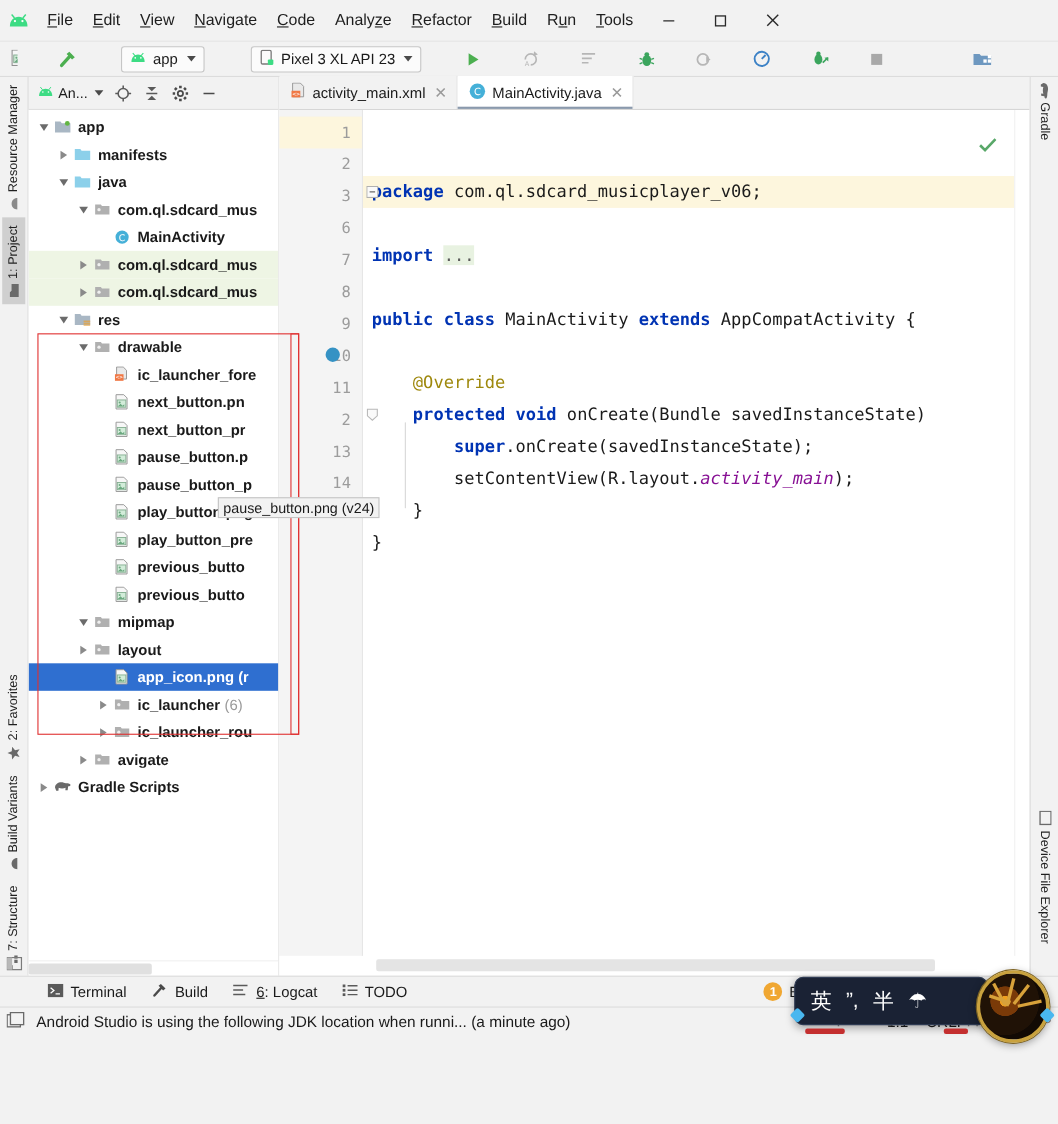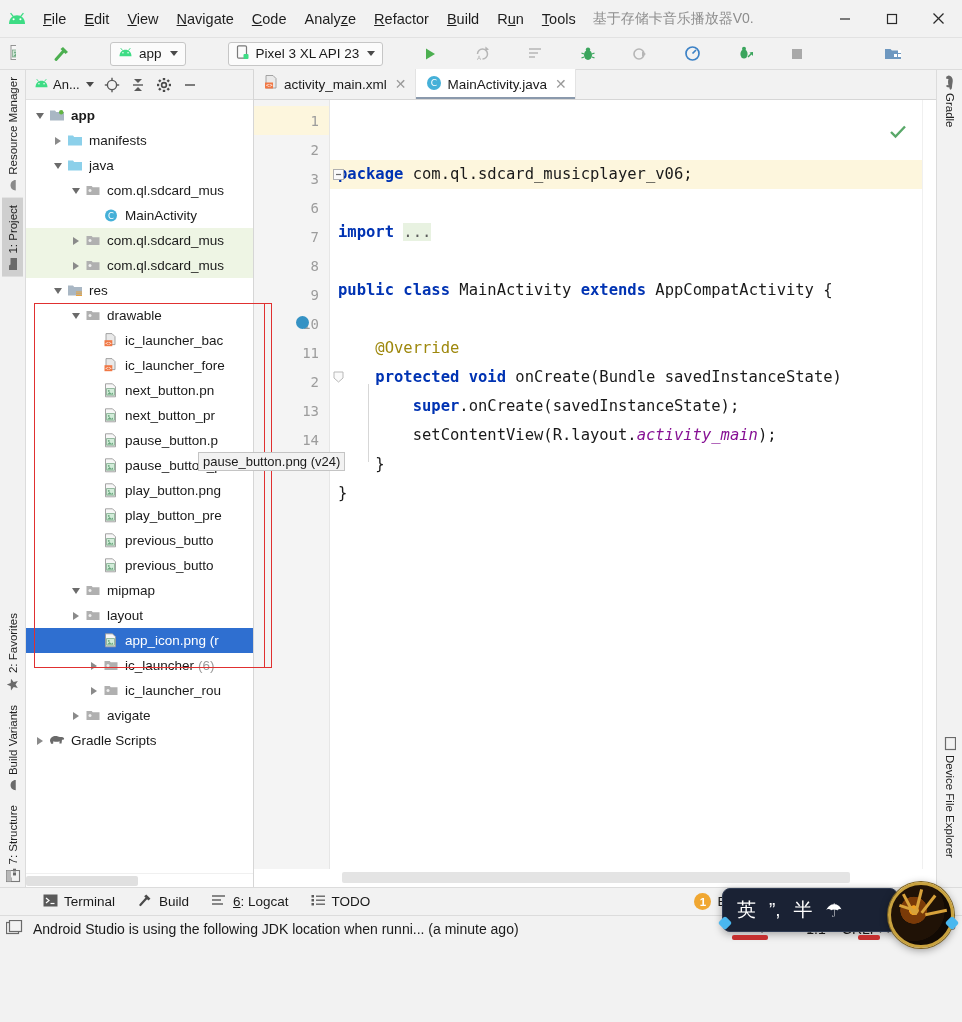--- a/index.html
+++ b/index.html
@@ -173,21 +173,21 @@
   .tnode.selected { background: #2f6fd0; color: #fff; }
   .tnode.greenbg { background: #eef5e4; }
   .twist {
     width: 16px; height: 16px;
     display: flex; align-items: center; justify-content: center;
     flex: 0 0 16px;
   }
   .arrow-r { width:0;height:0;border-top:4.5px solid transparent;border-bottom:4.5px solid transparent;border-left:6px solid #8a8a8a; }
   .arrow-d { width:0;height:0;border-left:4.5px solid transparent;border-right:4.5px solid transparent;border-top:6px solid #6b6b6b; }
   .ticon { width: 18px; height: 16px; margin-right: 5px; flex: 0 0 18px; display:flex; align-items:center; justify-content:center;}
-  .tlabel { overflow: hidden; }
+  .tlabel { overflow: hidden; font-weight: bold; }
   .tlabel.bold { font-weight: bold; }
   .tcount { color: #9a9a9a; margin-left: 4px; }
   .pp-hscroll {
     height: 14px;
     background: #fff;
     flex: 0 0 14px;
     position: relative;
     border-top: 1px solid #f0f0f0;
   }
   .pp-hscroll .thumb {
@@ -425,21 +425,20 @@
     <div class="menu-item"><u>F</u>ile</div>
     <div class="menu-item"><u>E</u>dit</div>
     <div class="menu-item"><u>V</u>iew</div>
     <div class="menu-item"><u>N</u>avigate</div>
     <div class="menu-item"><u>C</u>ode</div>
     <div class="menu-item">Analy<u>z</u>e</div>
     <div class="menu-item"><u>R</u>efactor</div>
     <div class="menu-item"><u>B</u>uild</div>
     <div class="menu-item">R<u>u</u>n</div>
     <div class="menu-item"><u>T</u>ools</div>
-    <div class="win-title">基于存储卡音乐播放器V0.</div>
     <div class="win-btns">
       <div class="win-btn">
         <svg width="12" height="12">
             <line x1="1" y1="6" x2="11" y2="6" stroke="#2a2a2a" stroke-width="1.2"></line>
           </svg>
       </div>
       <div class="win-btn">
         <svg width="12" height="12">
             <rect x="1.5" y="1.5" width="9" height="9" fill="none" stroke="#2a2a2a" stroke-width="1.2"></rect>
           </svg>
@@ -829,32 +828,20 @@
           <div class="tnode">
             <div style="width: 60px; flex: 0 0 auto;"></div>
             <div class="twist"></div>
             <div class="ticon">
               <svg width="16" height="15" viewBox="0 0 16 15">
                 <path d="M3 0.6 h6 l3 3 v8 h-9 Z" fill="#e9e9e9" stroke="#9a9a9a" stroke-width="0.9"></path>
                 <rect x="1.5" y="7.2" width="7.8" height="6" fill="#f07845"></rect>
                 <text x="5.4" y="11.9" font-size="5.2" fill="#fff" text-anchor="middle" font-family="DejaVu Sans Mono">&lt;&gt;</text>
               </svg>
             </div>
-            <span class="tlabel">ic_launcher_bac</span>
-          </div>
-          <div class="tnode">
-            <div style="width: 60px; flex: 0 0 auto;"></div>
-            <div class="twist"></div>
-            <div class="ticon">
-              <svg width="16" height="15" viewBox="0 0 16 15">
-                <path d="M3 0.6 h6 l3 3 v8 h-9 Z" fill="#e9e9e9" stroke="#9a9a9a" stroke-width="0.9"></path>
-                <rect x="1.5" y="7.2" width="7.8" height="6" fill="#f07845"></rect>
-                <text x="5.4" y="11.9" font-size="5.2" fill="#fff" text-anchor="middle" font-family="DejaVu Sans Mono">&lt;&gt;</text>
-              </svg>
-            </div>
             <span class="tlabel">ic_launcher_fore</span>
           </div>
           <div class="tnode">
             <div style="width: 60px; flex: 0 0 auto;"></div>
             <div class="twist"></div>
             <div class="ticon">
               <svg width="16" height="15" viewBox="0 0 16 15">
                 <path d="M2.5 0.8 h7 l3 3 v10 h-10 Z" fill="#f7f7f7" stroke="#9a9a9a" stroke-width="0.9"></path>
                 <rect x="3.6" y="5.6" width="7.8" height="6.6" fill="#d2ecd9" stroke="#81ac8e" stroke-width="0.8"></rect>
                 <circle cx="5.8" cy="7.9" r="0.95" fill="#6aa87f"></circle>

